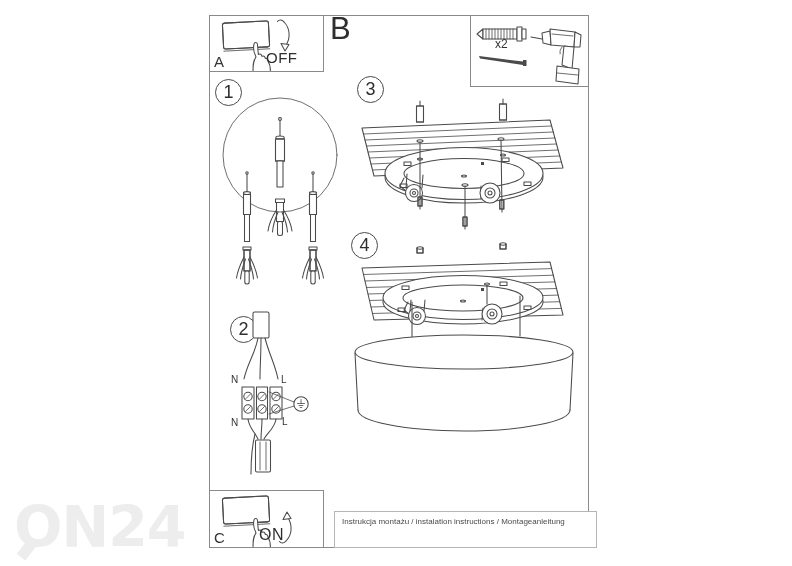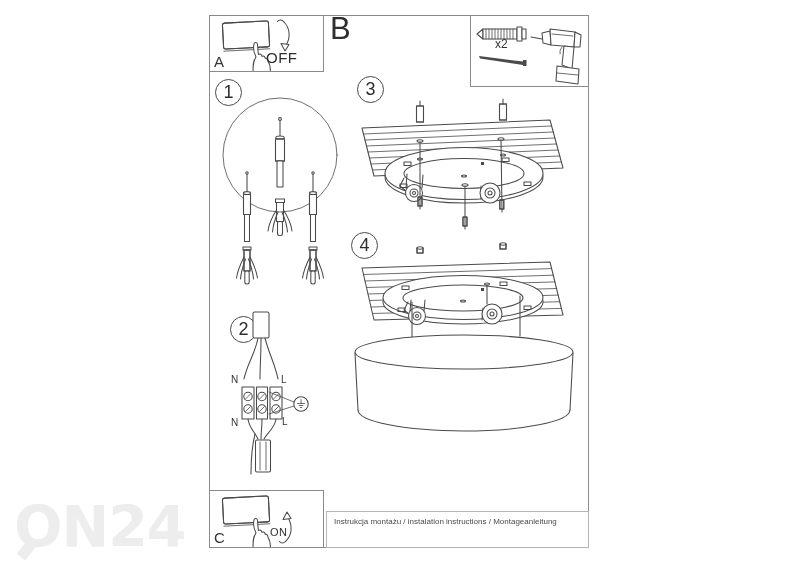--- a/index.html
+++ b/index.html
@@ -22,21 +22,21 @@
   .state-label{position:absolute;font-size:15px;letter-spacing:.5px;color:#2e2e2e;}
   .b-label{left:330px;top:11px;font-size:31px;color:#2e2e2e;}
   .badge{
     width:27px;height:27px;border:1.6px solid #4a4a4a;border-radius:50%;
     background:#fff;display:flex;align-items:center;justify-content:center;
     font-size:18px;color:#2e2e2e;box-sizing:border-box;
   }
   .wire-label{font-size:10px;color:#333;}
   .qty-label{position:absolute;left:24px;top:21px;font-size:12px;color:#333;}
   .footer-box{
-    left:326px;top:511px;width:263px;height:37px;border:1px solid #b5b5b5;
+    left:334px;top:511px;width:263px;height:37px;border:1px solid #b5b5b5;
     box-sizing:border-box;background:#fff;padding:5px 0 0 7px;
   }
   .footer-box div{font-size:8px;line-height:10.5px;color:#4a4a4a;}
   .watermark{
     left:14px;top:494px;font-size:57px;font-weight:bold;color:#ededed;
     font-family:"DejaVu Sans","Liberation Sans",sans-serif;letter-spacing:-1px;
   }
   .wm-handle{left:21px;top:541px;width:11px;height:18px;background:#ededed;transform:rotate(38deg);}
   svg *{stroke:#4a4a4a;stroke-width:1.05;fill:none;stroke-linecap:round;stroke-linejoin:round;}
   svg .wh{fill:#ffffff;}
@@ -367,18 +367,18 @@
       <line x1="13" y1="34" x2="59" y2="34" class="thin"></line>
     </g>
     <path class="wh" d="M43,56 C43,50 43,46 46,42 C44,38 43,33 44,29 C44.4,27 47,27 47.4,29 C48,33 47.8,36 48.4,39.5 C50,38.6 51.6,39.2 52,41.4 C53.4,40.5 55,41.4 55.3,43.4 C56.6,43 57.8,44.2 58,46.2 C59.6,48.6 60.4,52 60.4,56"></path>
     <g>
       <path d="M76,50 c-2,2.5 -5,2.5 -6.5,0.5"></path>
       <path d="M76,50 c6,-6 7,-16 1.5,-24"></path>
       <polygon points="77,21 73,28.5 81,27.5" class="wh"></polygon>
     </g>
   </svg>
   <span class="corner-letter">C</span>
-  <span class="state-label" style="left:60px;top:35px;font-size:11px;">ON</span>
+  <span class="state-label" style="left:49px;top:35px;font-size:16px;">ON</span>
 </div>
 
 <div class="abs footer-box">
   <div>Instrukcja montażu / instalation instructions / Montageanleitung</div>
 </div>
 
 </body></html>

